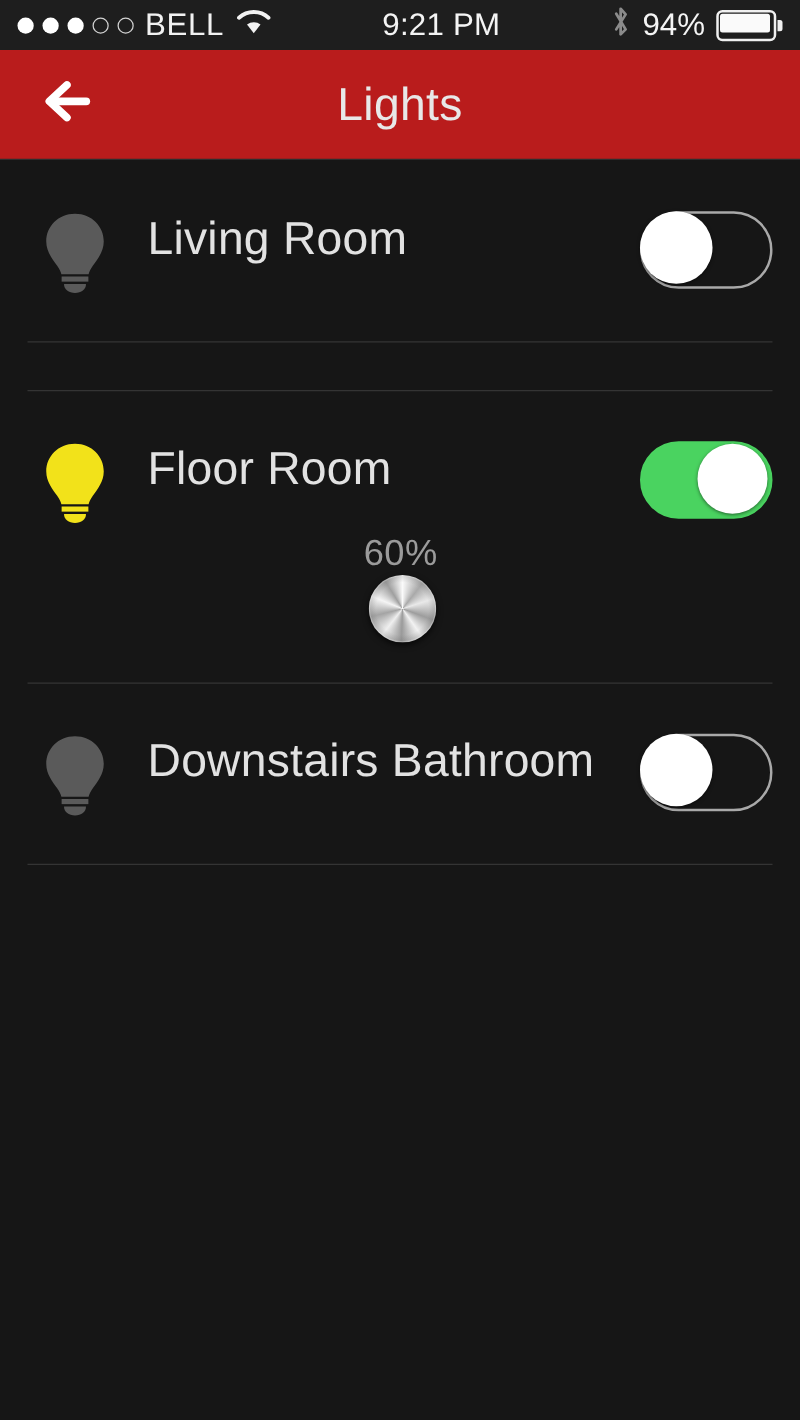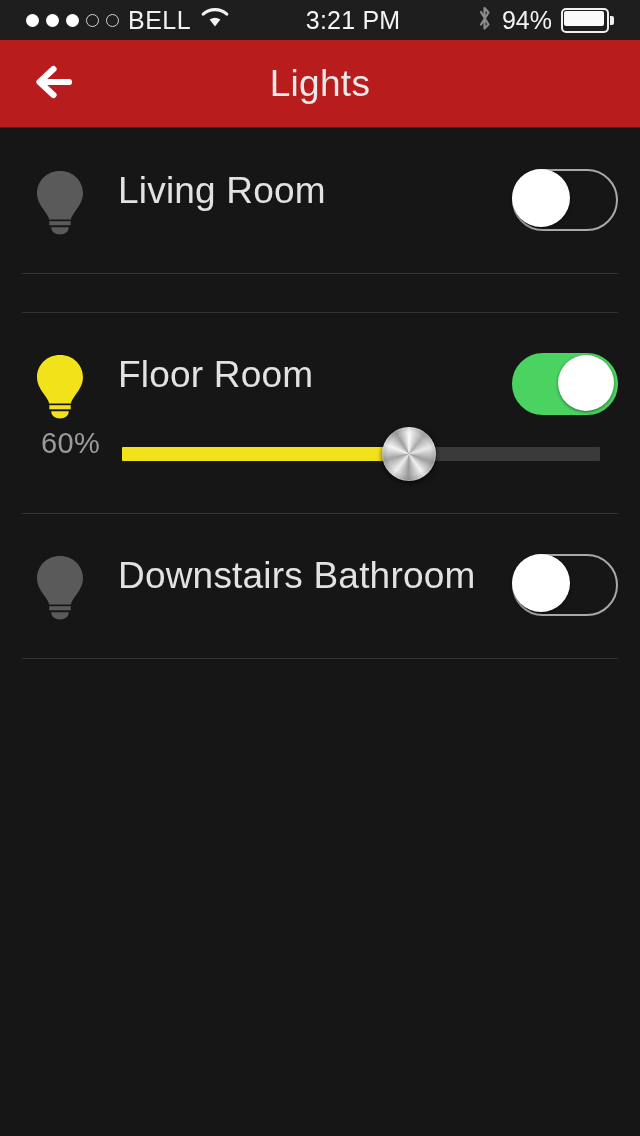--- a/index.html
+++ b/index.html
@@ -10,21 +10,21 @@
     -webkit-font-smoothing:antialiased;
     overflow:hidden;
   }
   .screen { position:relative; width:640px; height:1136px; background:#161616; }
 
   
   .statusbar{
     position:absolute; top:0; left:0; width:640px; height:40px;
     background:#1e1e1e;
     display:flex; align-items:center;
-    padding:0 26px;
+    padding:0 14px;
   }
   .sb-left{ display:flex; align-items:center; gap:9px; flex:0 0 auto; }
   .dots{ display:flex; align-items:center; gap:7px; }
   .dot{ width:13px; height:13px; border-radius:50%; }
   .dot.on{ background:#ffffff; }
   .dot.off{ background:transparent; border:1.6px solid #d2d2d2; width:13px; height:13px; }
   .carrier{ color:#f2f2f2; font-size:25px; letter-spacing:0.5px; line-height:1; }
   .wifi{ display:block; }
   .sb-center{ flex:1; display:flex; justify-content:center; align-items:center; }
   .clock{ color:#f4f4f4; font-size:25px; letter-spacing:0.2px; }
@@ -102,22 +102,23 @@
     position:absolute; top:0px; left:0px;
     width:58px; height:58px; border-radius:50%;
     background:#ffffff;
     box-shadow:0 1px 3px rgba(0,0,0,.5);
   }
   .toggle.on .track{ background:#4ad360; border-color:#4ad360; }
   .toggle.on .knob{ left:46px; top:2px; width:56px; height:56px; }
 
   
   .slider-row{
-    position:relative; display:flex; align-items:flex-start;
+    position:relative; display:flex; align-items:center;
     padding:8px 40px 32px 22px;
+    flex-direction:column;
   }
   .slider-pct{
     flex:0 0 auto; width:78px; text-align:right;
     color:#9b9b9b; font-size:29px; letter-spacing:0.3px;
   }
   .slider-wrap{
     position:relative; flex:1 1 auto; height:54px;
     margin-left:22px; display:flex; align-items:center;
     cursor:pointer;
   }
@@ -161,21 +162,21 @@
       <span class="carrier">BELL</span>
       <span class="wifi">
         <svg width="30" height="22" viewBox="0 0 30 22">
           <path d="M15 19.6 L9.6 12.6 A9.2 9.2 0 0 1 20.4 12.6 Z" fill="#f2f2f2"></path>
           <path d="M3.2 7.2 A17.5 17.5 0 0 1 26.8 7.2" stroke="#f2f2f2" stroke-width="3.1" fill="none" stroke-linecap="round"></path>
         </svg>
       </span>
     </div>
 
     <div class="sb-center">
-      <span class="clock">3:21 PM</span>
+      <span class="clock">9:21 PM</span>
     </div>
 
     <div class="sb-right">
       <span class="bt">
         <svg width="17" height="27" viewBox="0 0 17 27">
           <path d="M5 7 L12.5 19.5 L8.5 23.5 L8.5 3 L12.5 7.5 L5 19.5" stroke="#8b8b8b" stroke-width="2.2" fill="none" stroke-linejoin="round" stroke-linecap="round"></path>
         </svg>
       </span>
       <span class="batt-pct">94%</span>
       <span class="battery">

